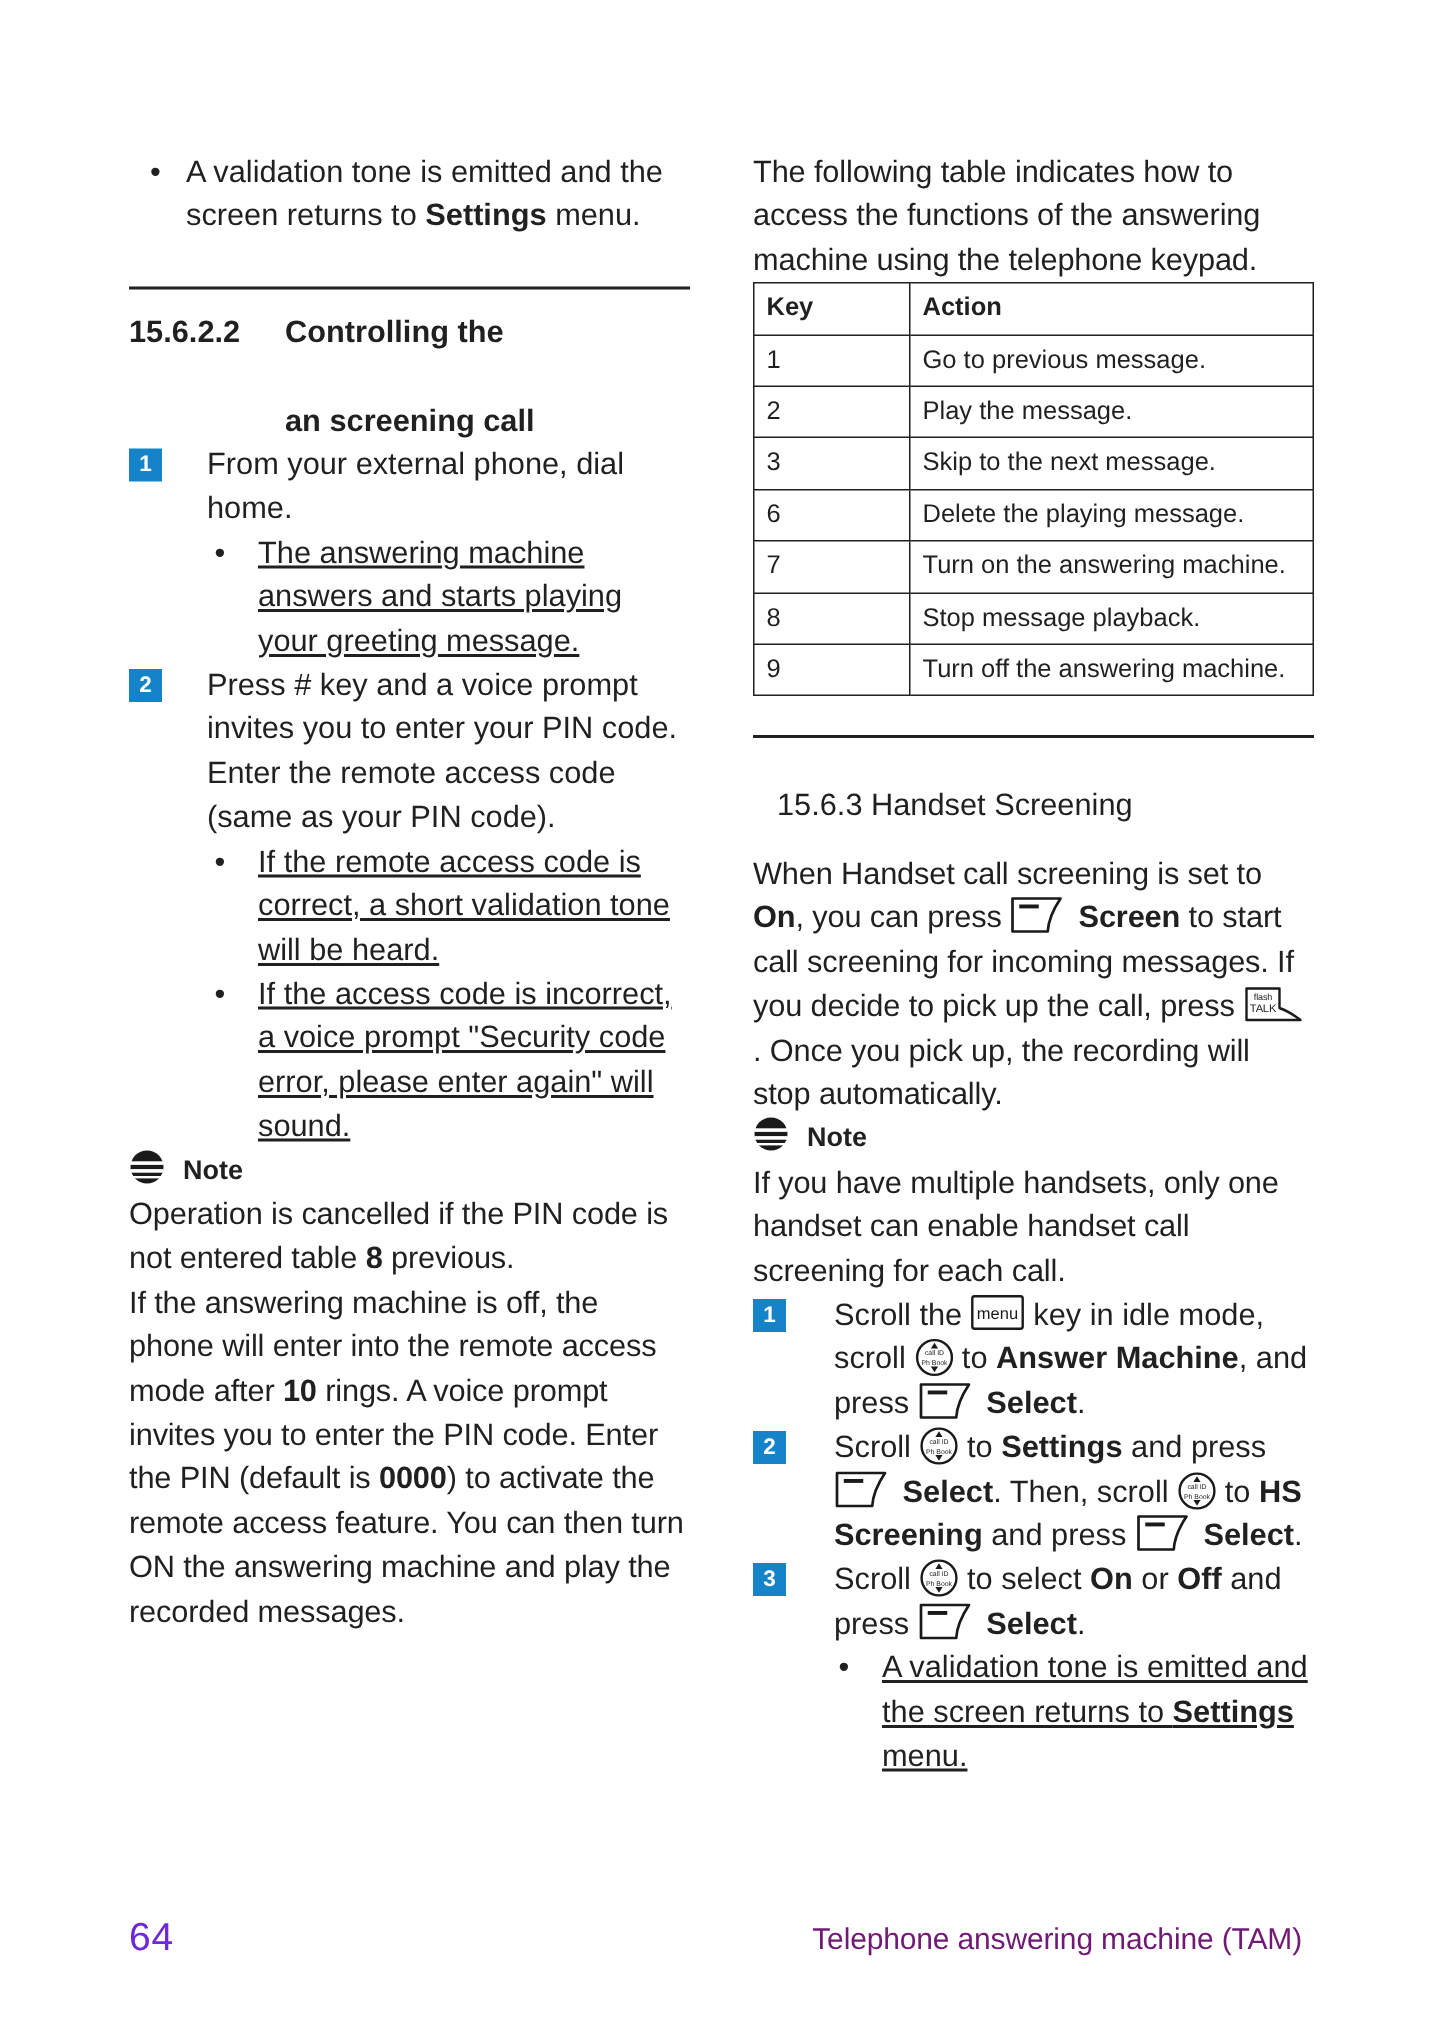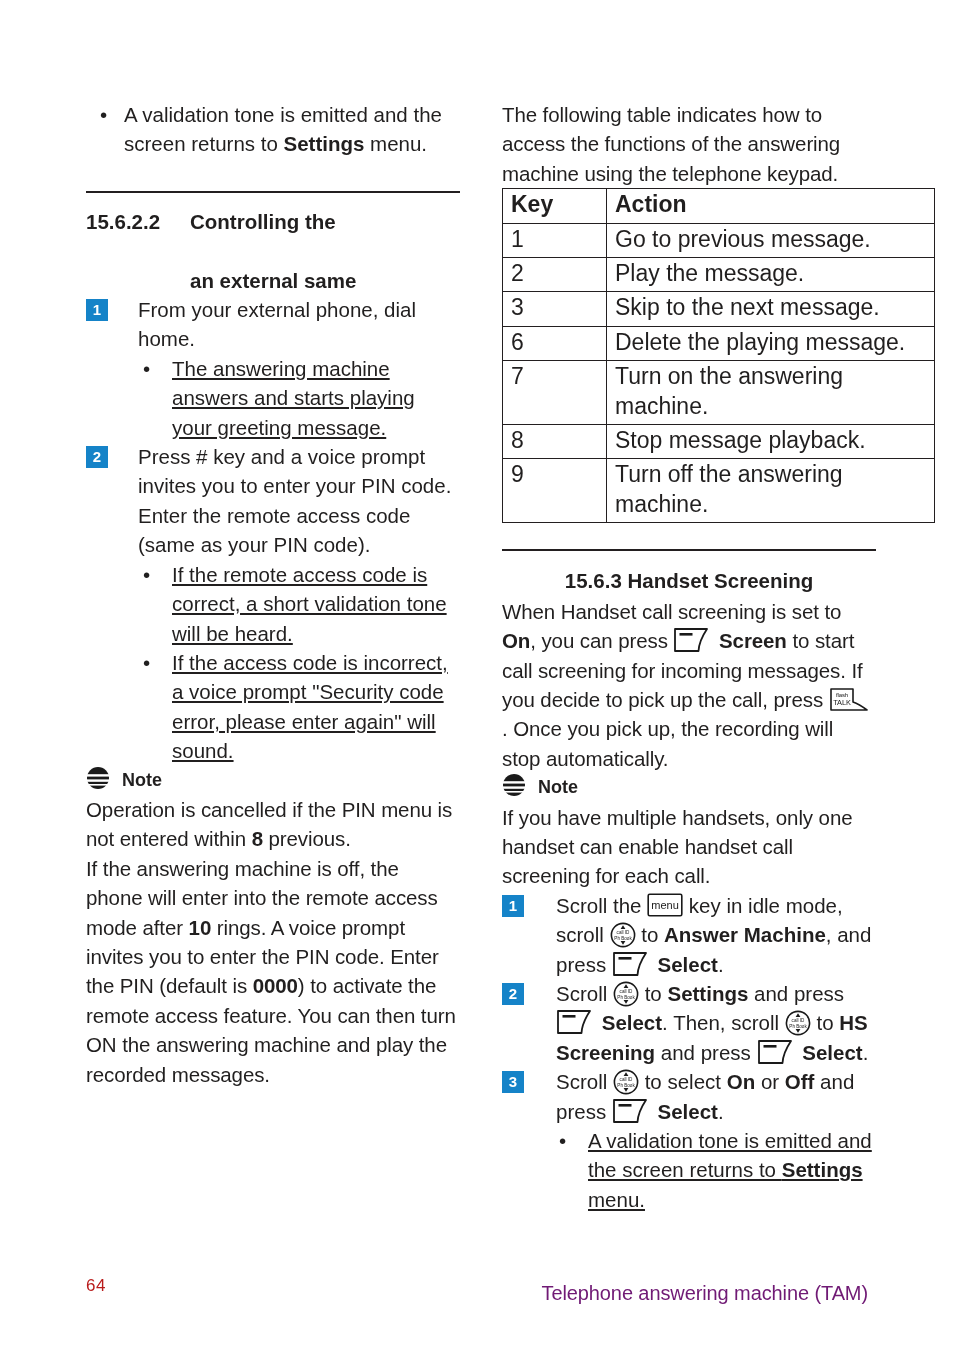--- a/index.html
+++ b/index.html
@@ -103,25 +103,24 @@
     line-height: 29.4px;
     margin: 0;
   }
   .sec-head .secnum {
     width: 104px;
     flex: 0 0 104px;
   }
   .sec-head .sectitle { flex: 1; }
 
   .sec-head-inline {
-    font-weight: bold;
-    font-size: 20.5px;
-    line-height: 29.4px;
-    margin: 1px;
-    text-align: center;
+    font-weight: normal;
+    font-size: 20.5px;
+    line-height: 29.4px;
+    margin: 16px;
   }
 
   
   .note-head {
     display: flex;
     align-items: flex-start;
     gap: 12px;
     font-weight: bold;
     font-size: 18px;
     line-height: 29.4px;
@@ -130,22 +129,22 @@
   .note-icon {
     display: inline-block;
     width: 24px;
     height: 24px;
     flex: 0 0 24px;
   }
 
   
   table.keytable {
     border-collapse: collapse;
-    width: 433px;
-    font-size: 23px;
+    width: 374px;
+    font-size: 17px;
     line-height: 29.4px;
     table-layout: fixed;
   }
   table.keytable th, table.keytable td {
     border: 1.5px solid #231f20;
     padding: 1px 8px 3px 8px;
     text-align: left;
     vertical-align: top;
     font-weight: normal;
   }
@@ -161,22 +160,22 @@
   .ico-nav { width: 26px; height: 26px; vertical-align: -6px; }
   .ico-menu { width: 36px; height: 24px; vertical-align: -4px; }
   .ico-talk { width: 44px; height: 26px; vertical-align: -6px; }
 
   b, strong { font-weight: bold; }
 
   .footer-pageno {
     position: absolute;
     left: 86px;
     top: 1276px;
-    font-size: 17px;
-    color: #b91c1c;
+    font-size: 26px;
+    color: #6d28d9;
     font-family: "Liberation Sans", sans-serif;
     letter-spacing: 0.5px;
   }
   .footer-title {
     position: absolute;
     right: 86px;
     top: 1282px;
     font-size: 20px;
     color: #701a75;
     letter-spacing: -0.1px;
@@ -233,21 +232,21 @@
 
       <div class="spacer-lg"></div>
       <hr class="rule">
       <div class="spacer-sm"></div>
 
       <div class="sec-head">
         <span class="secnum">15.6.2.2</span>
         <span class="sectitle">
           <span>Controlling the</span><br>
           <br>
-          <span>an external same</span>
+          <span>an screening call</span>
         </span>
       </div>
 
       <div class="step">
         <span class="num">1</span>
         <span>From your external phone, dial home.</span>
       </div>
 
       <div class="bullet indent">
         <span>The answering machine answers and starts playing your greeting message.</span>
@@ -267,21 +266,21 @@
 
       <div class="note-head">
         <span class="note-icon">
           <svg width="24" height="24">
               <use href="#sym-note"></use>
             </svg>
         </span>
         <span>Note</span>
       </div>
 
-      <p class="body-text"><span>Operation is cancelled if the PIN menu is not entered within </span><b>8</b><span> previous.</span></p>
+      <p class="body-text"><span>Operation is cancelled if the PIN code is not entered table </span><b>8</b><span> previous.</span></p>
 
       <p class="body-text"><span>If the answering machine is off, the phone will enter into the remote access mode after </span><b>10</b><span> rings. A voice prompt invites you to enter the PIN code. Enter the PIN (default is </span><b>0000</b><span>) to activate the remote access feature. You can then turn ON the answering machine and play the recorded messages.</span></p>
 
     </div>
 
     <div class="col right">
 
       <p class="body-text">The following table indicates how to access the functions of the answering machine using the telephone keypad.</p>
 
       <table class="keytable">

